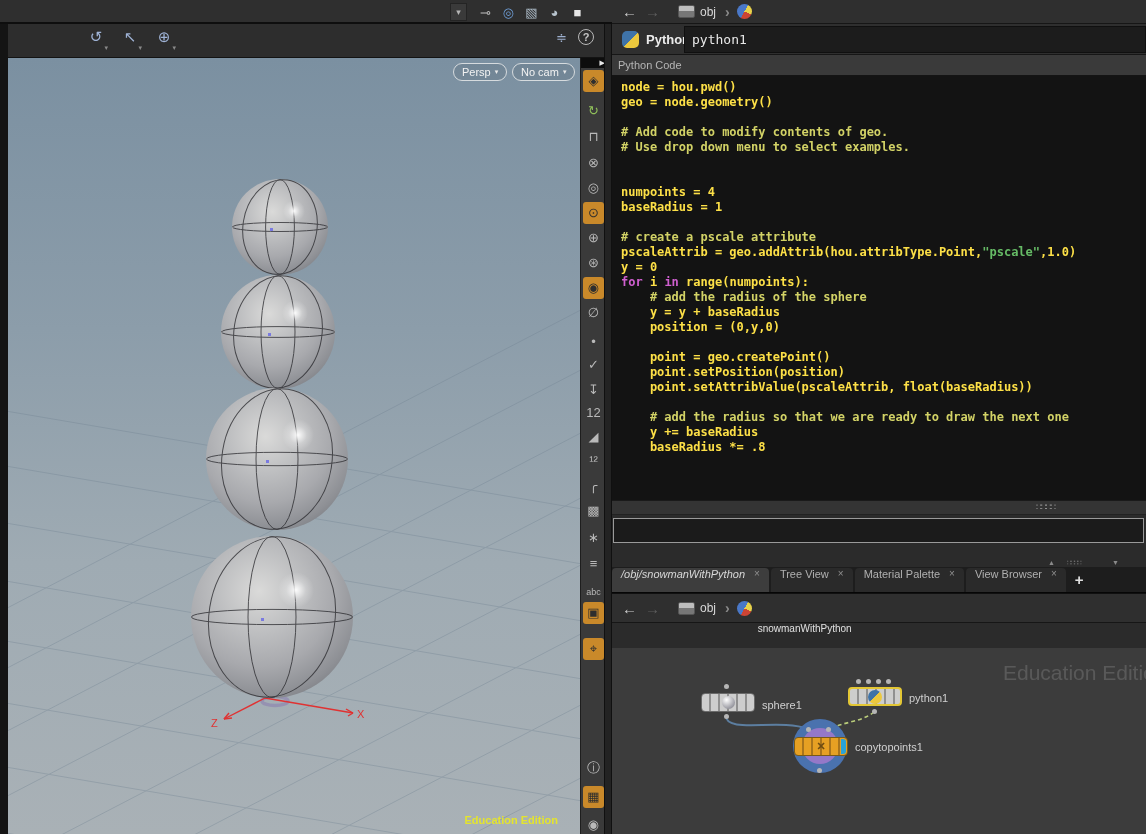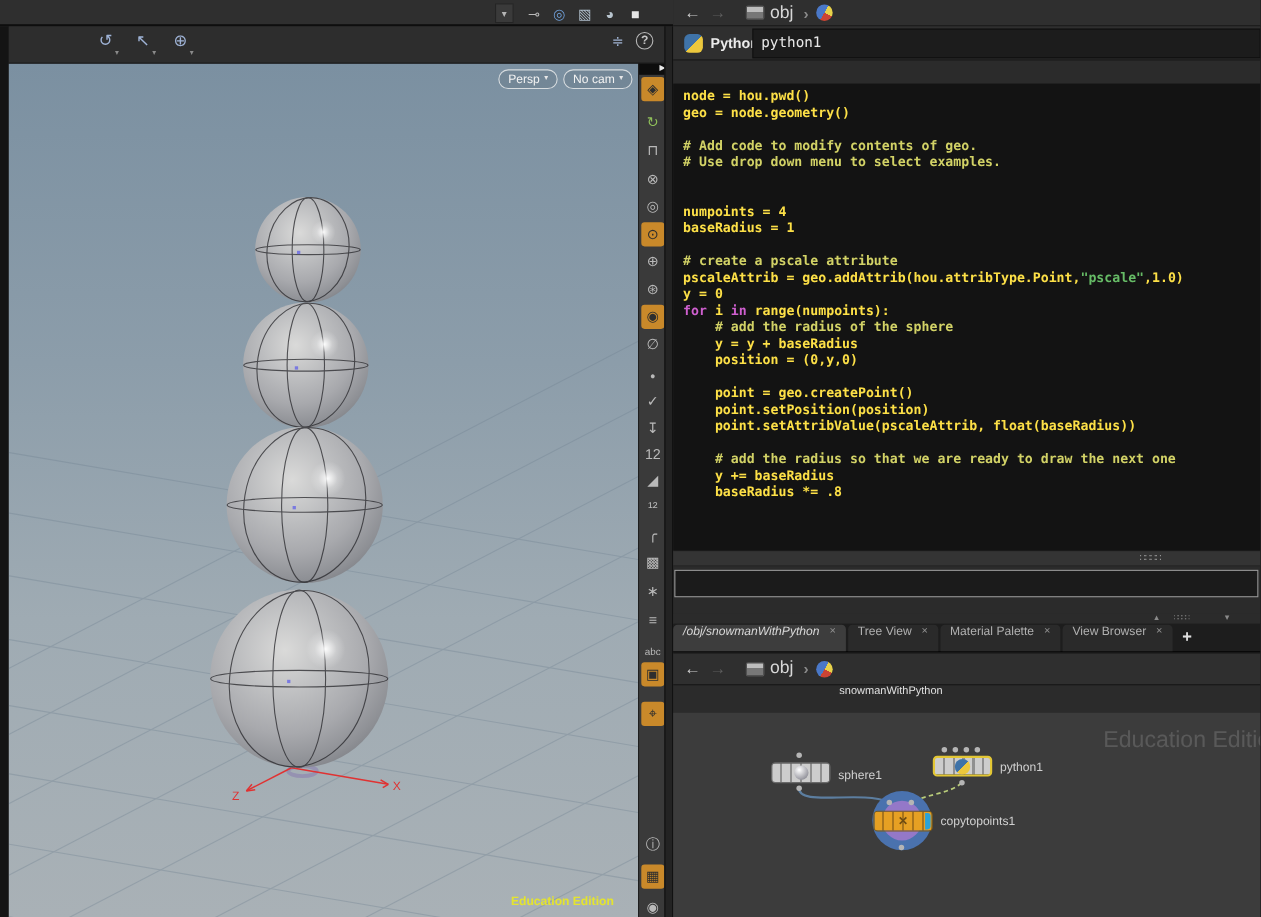--- a/index.html
+++ b/index.html
@@ -52,21 +52,21 @@
   .crumb-row { position:absolute; left:0; width:534px; background:#2f2f2f;
     border-bottom:1px solid #161616; display:flex; align-items:center; }
   .nav-arrow { font-size:15px; font-weight:bold; margin-left:10px; }
   .nav-back { color:#cfcfcf; } .nav-fwd { color:#5e5e5e; margin-left:8px; }
   .obj-chip { display:flex; align-items:center; gap:5px; margin-left:18px; }
   .objslate-icon { width:17px; height:13px; border-radius:2px;
     background:linear-gradient(180deg,#bdbdbd 0 42%,#777 42% 100%); border:1px solid #555; }
   .crumb-sep { color:#8a8a8a; font-size:14px; margin:0 7px 0 9px; font-weight:bold; }
   .pie-icon { width:15px; height:15px; border-radius:50%;
     background:conic-gradient(from 210deg,#4a78c8 0 50%,#e8d24a 50% 74%,#cc4433 74% 100%); }
-  .crumb-label { color:#d8d8d8; font-size:16px; }
+  .crumb-label { color:#d8d8d8; font-size:12px; }
   .crumb-node { color:#e0e0e0; font-size:10px; margin-left:6px;margin-top:41px; }
   
   #python-row { position:absolute; left:0; top:24px; width:534px; height:31px; background:#2f2f2f;
     border-bottom:1px solid #161616; display:flex; align-items:center; }
   .py-icon { width:17px; height:17px; border-radius:5px; margin-left:10px;
     background:linear-gradient(135deg,#3f73a8 0 50%,#ecc83d 50% 100%); }
   #py-label { color:#ececec; font-size:13px; font-weight:bold; margin-left:7px; }
   #py-name { position:absolute; left:72px; top:2px; width:462px; height:27px; background:#1c1c1c;
     border:1px solid #101010; color:#e8e8e8; font-family:"DejaVu Sans Mono", monospace;
     font-size:13px; padding-left:7px; outline:none; }
@@ -303,20 +303,21 @@
       <span class="pie-icon"></span>
       <span class="crumb-node">snowmanWithPython</span>
     </div>
 
     <div id="python-row">
       <span class="py-icon"></span>
       <span id="py-label">Python</span>
       <input id="py-name" value="python1" style="">
     </div>
 
+    <div id="code-header">Python Code</div>
 
     <div id="code-area"><div class="cl"><span class="df">node = hou.pwd()</span></div><div class="cl"><span class="df">geo = node.geometry()</span></div><div class="cl">&nbsp;</div><div class="cl"><span class="cm"># Add code to modify contents of geo.</span></div><div class="cl"><span class="cm"># Use drop down menu to select examples.</span></div><div class="cl">&nbsp;</div><div class="cl">&nbsp;</div><div class="cl"><span class="df">numpoints = 4</span></div><div class="cl"><span class="df">baseRadius = 1</span></div><div class="cl">&nbsp;</div><div class="cl"><span class="cm"># create a pscale attribute</span></div><div class="cl"><span class="df">pscaleAttrib = geo.addAttrib(hou.attribType.Point,</span><span class="st">"pscale"</span><span class="df">,1.0)</span></div><div class="cl"><span class="df">y = 0</span></div><div class="cl"><span class="kw">for</span><span class="df"> i </span><span class="kw">in</span><span class="df"> range(numpoints):</span></div><div class="cl"><span class="cm">    # add the radius of the sphere</span></div><div class="cl"><span class="df">    y = y + baseRadius</span></div><div class="cl"><span class="df">    position = (0,y,0)</span></div><div class="cl">&nbsp;</div><div class="cl"><span class="df">    point = geo.createPoint()</span></div><div class="cl"><span class="df">    point.setPosition(position)</span></div><div class="cl"><span class="df">    point.setAttribValue(pscaleAttrib, float(baseRadius))</span></div><div class="cl">&nbsp;</div><div class="cl"><span class="cm">    # add the radius so that we are ready to draw the next one</span></div><div class="cl"><span class="df">    y += baseRadius</span></div><div class="cl"><span class="df">    baseRadius *= .8</span></div></div>
 
     <div id="drag-row">
       <span id="drag-dots">∷∷∷∷</span>
     </div>
 
     <div id="status-box"></div>
 
     <div id="splitter2">

